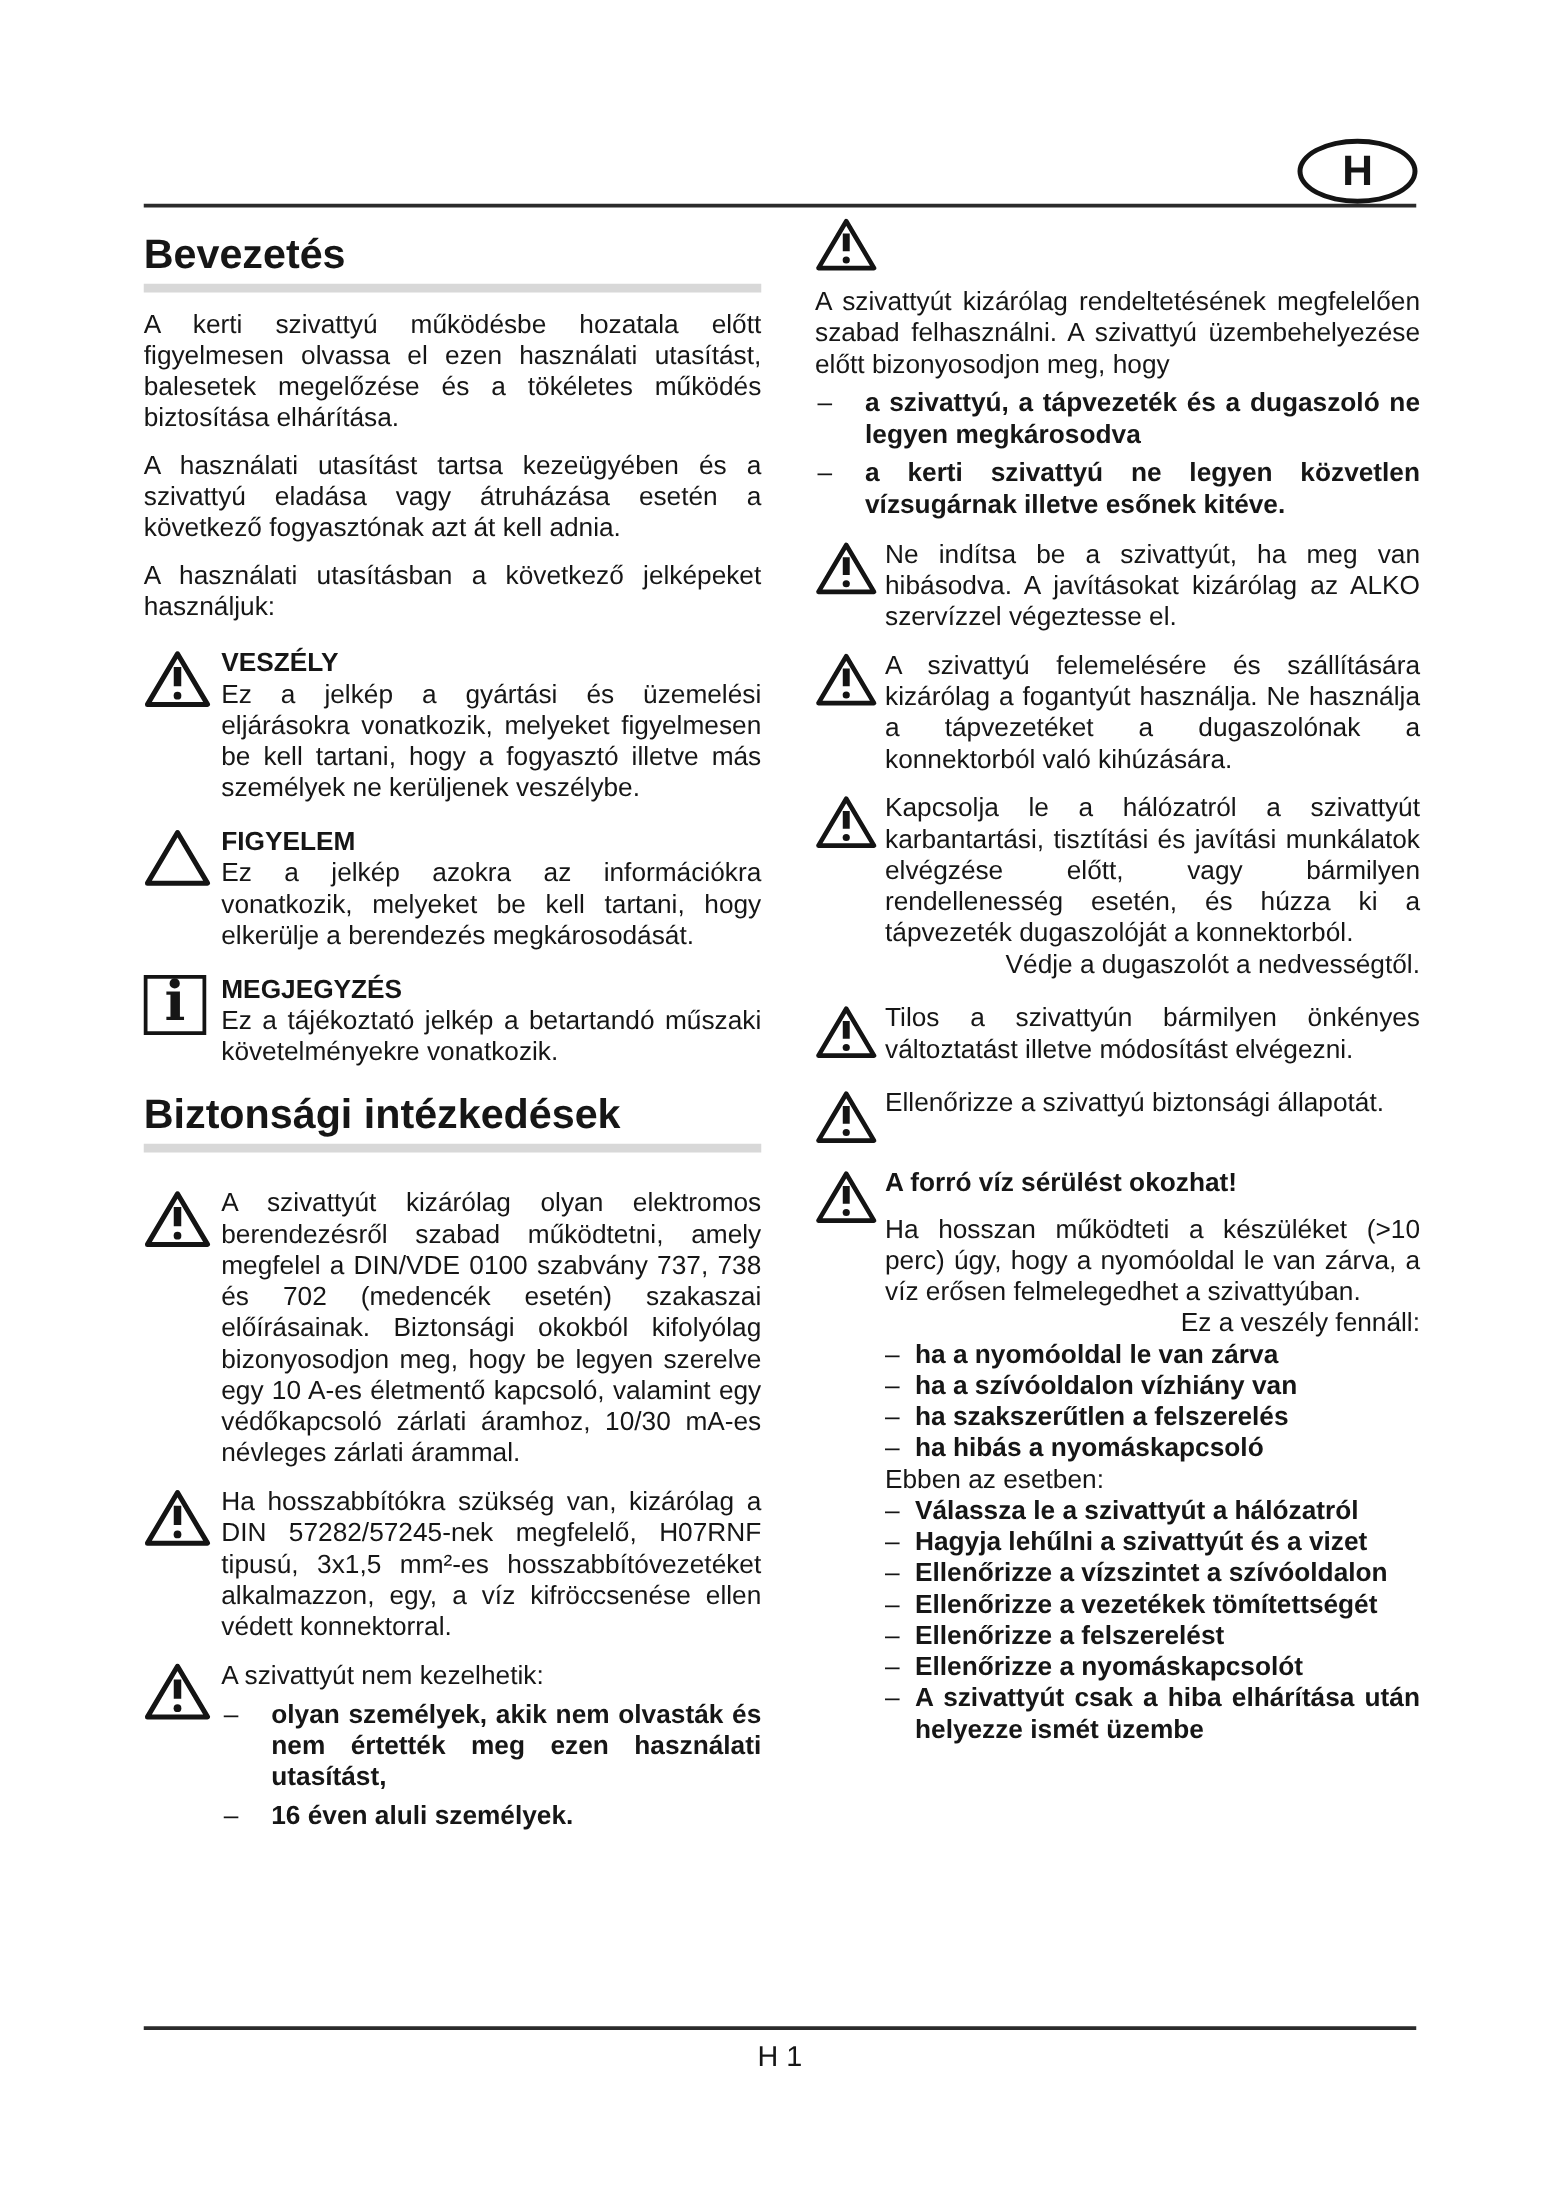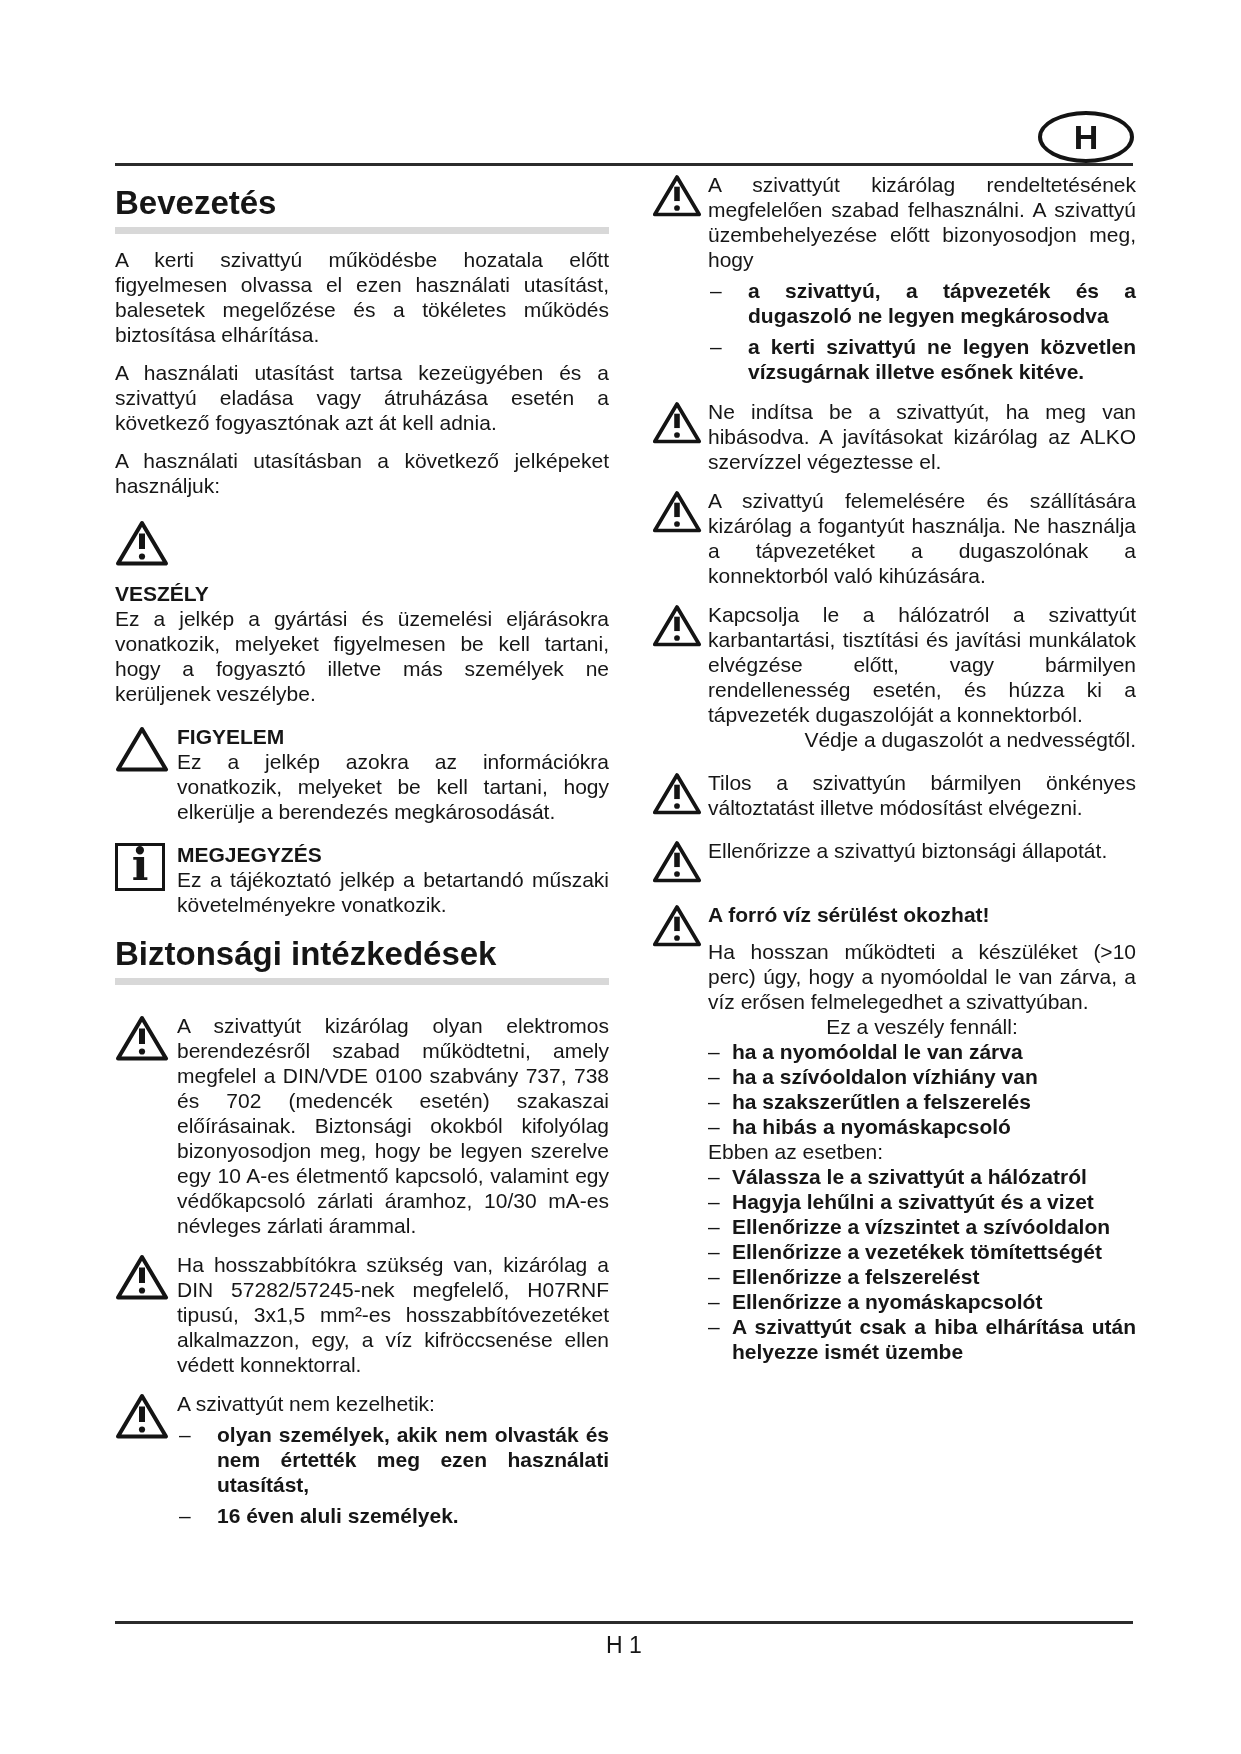--- a/index.html
+++ b/index.html
@@ -76,21 +76,21 @@
 
   <div class="col left">
 
     <div class="h1">Bevezetés</div>
     <div class="bar"></div>
 
     <p class="body">A kerti szivattyú működésbe hozatala előtt figyelmesen olvassa el ezen használati utasítást, balesetek megelőzése és a tökéletes működés biztosítása elhárítása.</p>
     <p class="body">A használati utasítást tartsa kezeügyében és a szivattyú eladása vagy átruházása esetén a következő fogyasztónak azt át kell adnia.</p>
     <p class="body">A használati utasításban a következő jelképeket használjuk:</p>
 
-    <div class="warn" style="margin-top:20px;flex-direction:column;">
+    <div class="warn" style="margin-top:20px;">
       <div class="icon">
         <svg class="tri" width="54" height="48" viewBox="0 0 54 48">
           <path d="M27 4 L51 44.5 H3 Z" fill="none" stroke="#141414" stroke-width="4" stroke-linejoin="round"></path>
           <path d="M27 14.5 V30" stroke="#141414" stroke-width="6"></path>
           <circle cx="27" cy="37.5" r="3.1" fill="#141414"></circle>
         </svg>
       </div>
       <div class="wbody">
         <div class="wtitle">VESZÉLY</div>
         <p class="tight">Ez a jelkép a gyártási és üzemelési eljárásokra vonatkozik, melyeket figyelmesen be kell tartani, hogy a fogyasztó illetve más személyek ne kerüljenek veszélybe.</p>
@@ -170,21 +170,21 @@
             <span class="dash">–</span>
             <span class="txt">16 éven aluli személyek.</span>
           </div>
         </div>
       </div>
     </div>
   </div>
 
   <div class="col right">
 
-    <div class="warn" style="margin-top:2px;">
+    <div class="warn" style="margin-top:2px;flex-direction:column;">
       <div class="icon">
         <svg class="tri" width="50" height="45" viewBox="0 0 54 48">
           <path d="M27 4 L51 44.5 H3 Z" fill="none" stroke="#141414" stroke-width="4" stroke-linejoin="round"></path>
           <path d="M27 14.5 V30" stroke="#141414" stroke-width="6"></path>
           <circle cx="27" cy="37.5" r="3.1" fill="#141414"></circle>
         </svg>
       </div>
       <div class="wbody">
         <p class="tight">A szivattyút kizárólag rendeltetésének megfelelően szabad felhasználni. A szivattyú üzembehelyezése előtt bizonyosodjon meg, hogy</p>
         <div class="list-indent">
@@ -271,21 +271,21 @@
         <svg class="tri" width="50" height="45" viewBox="0 0 54 48">
           <path d="M27 4 L51 44.5 H3 Z" fill="none" stroke="#141414" stroke-width="4" stroke-linejoin="round"></path>
           <path d="M27 14.5 V30" stroke="#141414" stroke-width="6"></path>
           <circle cx="27" cy="37.5" r="3.1" fill="#141414"></circle>
         </svg>
       </div>
       <div class="wbody">
         <div class="wtitle bold-line">A forró víz sérülést okozhat!</div>
         <p class="tight">Ha hosszan működteti a készüléket (&gt;10 perc) úgy, hogy a nyomóoldal le van zárva, a víz erősen felmelegedhet a szivattyúban.</p>
 
-        <p class="tight group-gap" style="text-align:center;">Ez a veszély fennáll:</p>
+        <p class="tight group-gap" style="text-align:right;">Ez a veszély fennáll:</p>
         <div class="cond-list">
           <div class="li">
             <span class="dash">–</span>
             <span class="txt">ha a nyomóoldal le van zárva</span>
           </div>
           <div class="li">
             <span class="dash">–</span>
             <span class="txt">ha a szívóoldalon vízhiány van</span>
           </div>
           <div class="li">

